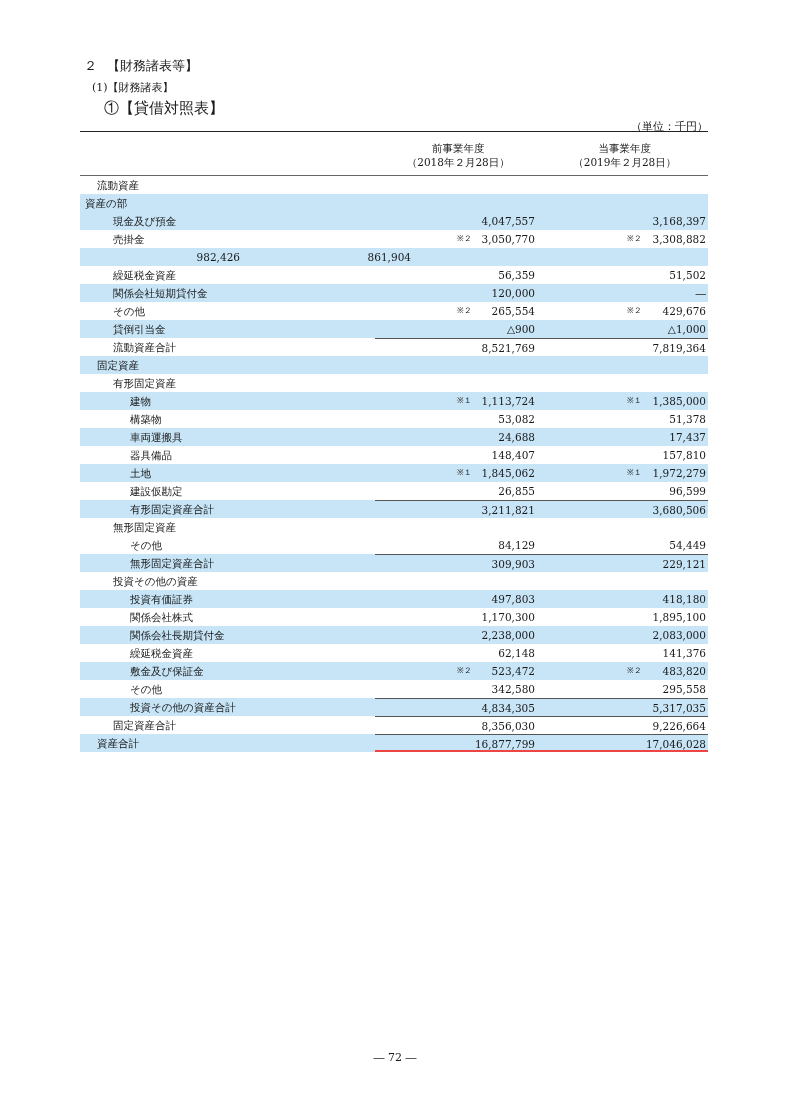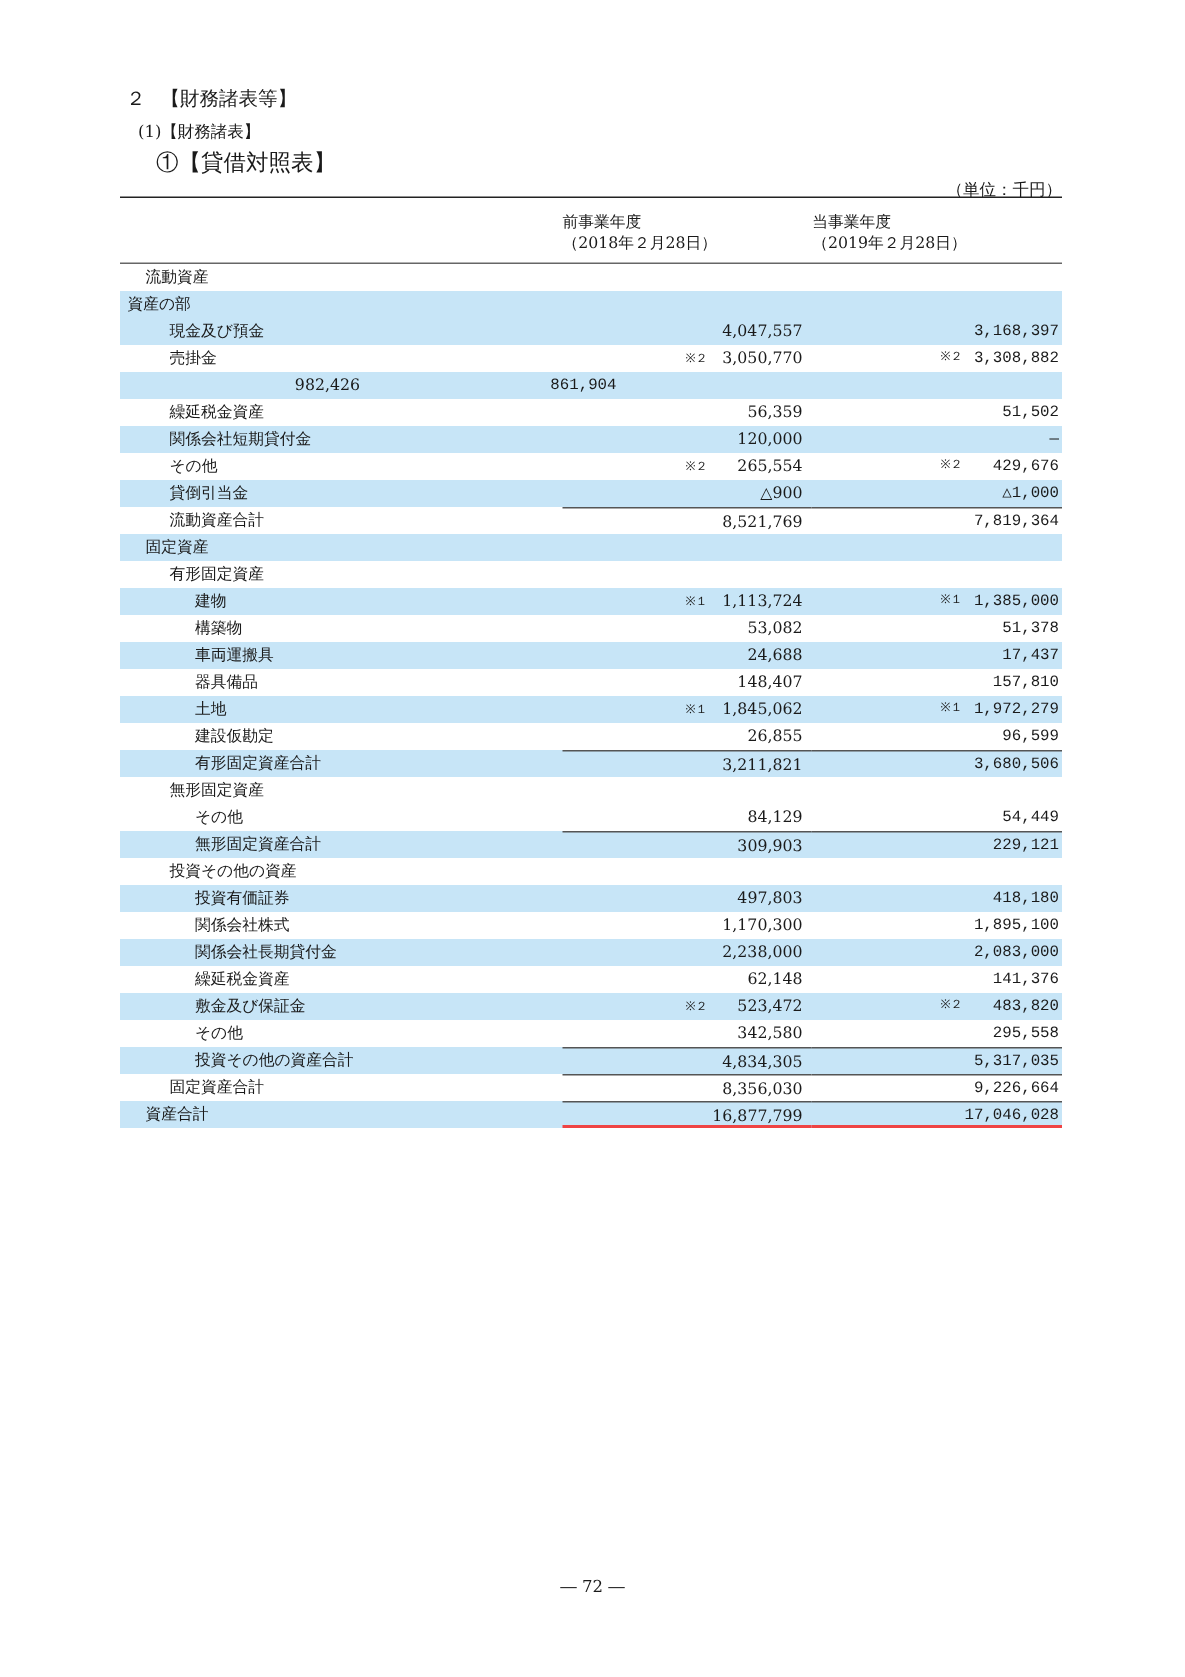--- a/index.html
+++ b/index.html
@@ -12,26 +12,26 @@
   .h2 { position: absolute; left: 92px; top: 80px; font-size: 11px; }
   .h3 { position: absolute; left: 104px; top: 99px; font-size: 15px; }
   .unit { position: absolute; right: 82px; top: 119px; font-size: 11px; }
   .table {
     position: absolute; left: 80px; top: 131px; width: 628px;
     border-top: 1.5px solid #222;
     font-size: 10.5px;
   }
   .thead { display: flex; height: 43px; border-bottom: 1px solid #666; }
   .thead .lab { width: 295px; }
-  .thead .col { flex: 1; padding-top: 9px; line-height: 14px; }
+  .thead .col { flex: 1; text-align: center; padding-top: 9px; line-height: 14px; }
   .row { display: flex; height: 18px; line-height: 18px; }
   .row.shade { background: #c7e5f7; }
   .row .lab { width: 295px; box-sizing: border-box; white-space: nowrap; }
   .row .val { width: 166px; box-sizing: border-box; text-align: right; padding-right: 6px; position: relative; }
-  .row .val.v2 { width: 167px; padding-right: 2px; font-family: Liberation Mono, monospace; }
+  .row .val.v2 { width: 167px; padding-right: 2px; }
   .row.total .val { border-top: 1px solid #555; }
   .row.total.last .val { border-bottom: 2px solid #ef4444; }
   .note { position: absolute; left: 82px; font-size: 8px; }
   .v2 .note { left: 86px; }
   .ind0 { padding-left: 5px; }
   .ind1 { padding-left: 17px; }
   .ind2 { padding-left: 33px; }
   .ind3 { padding-left: 50px; }
   .pageno { position: absolute; left: 0; width: 790px; top: 1051px; text-align: center; font-size: 11px; }
 </style>

